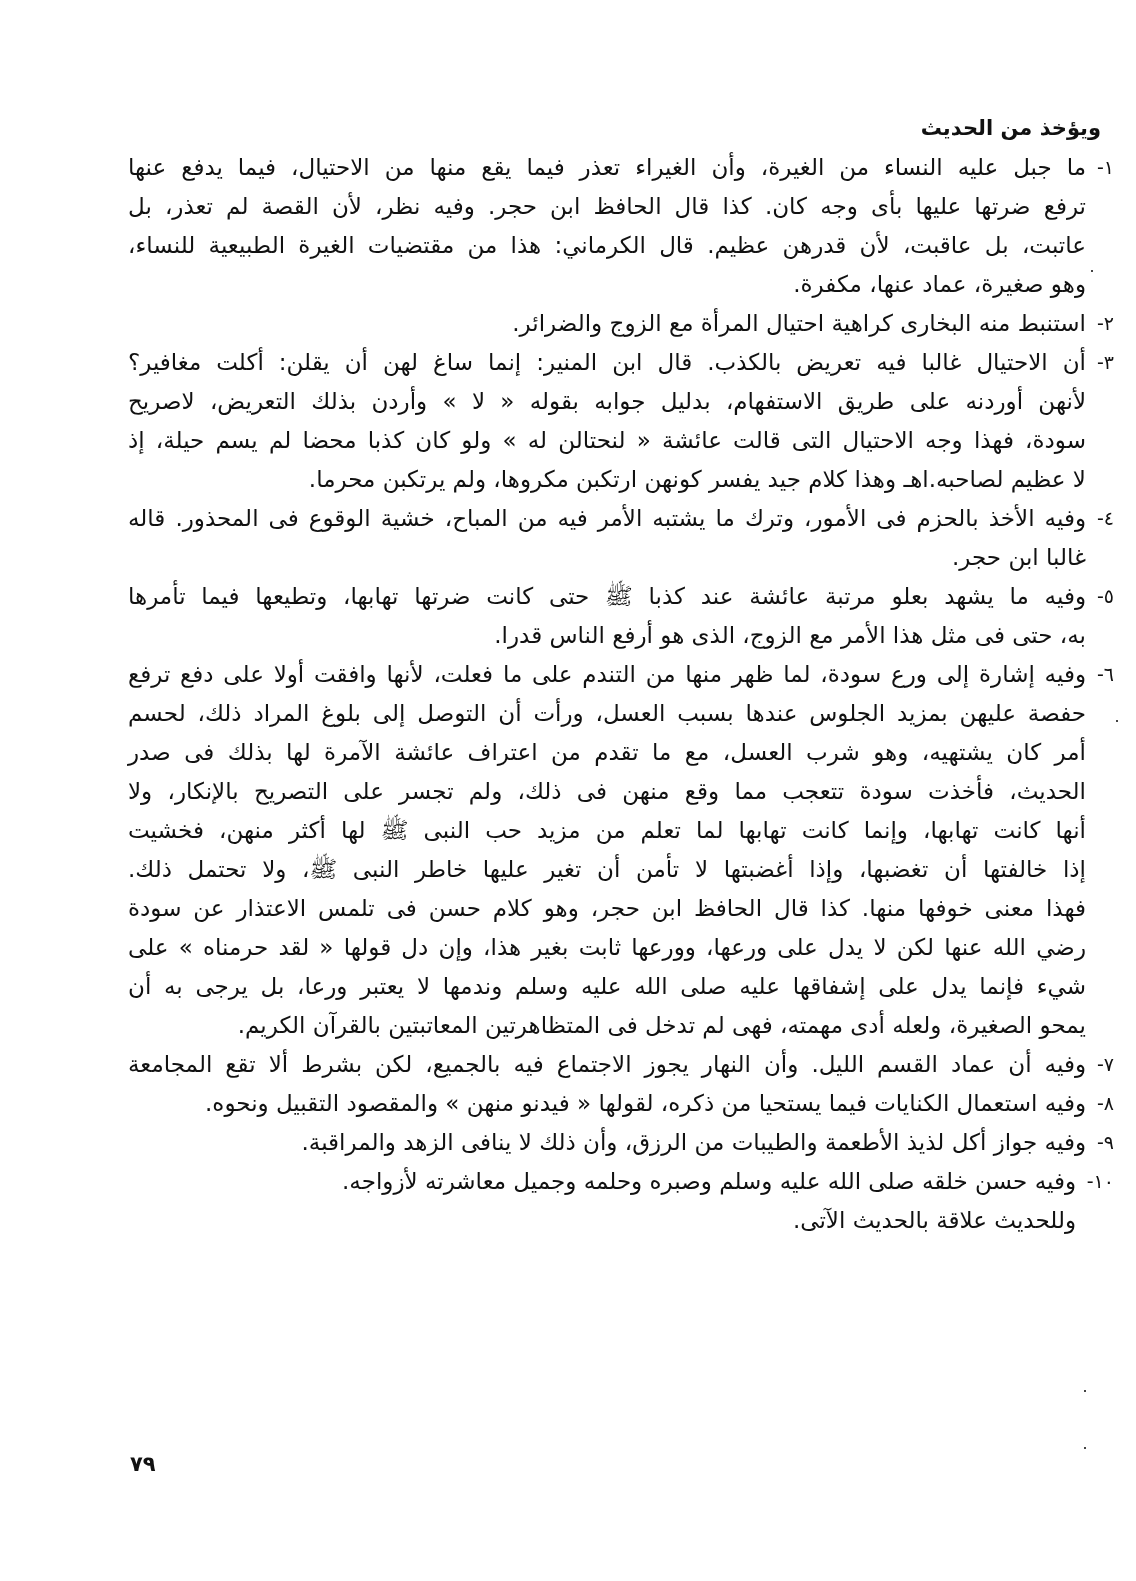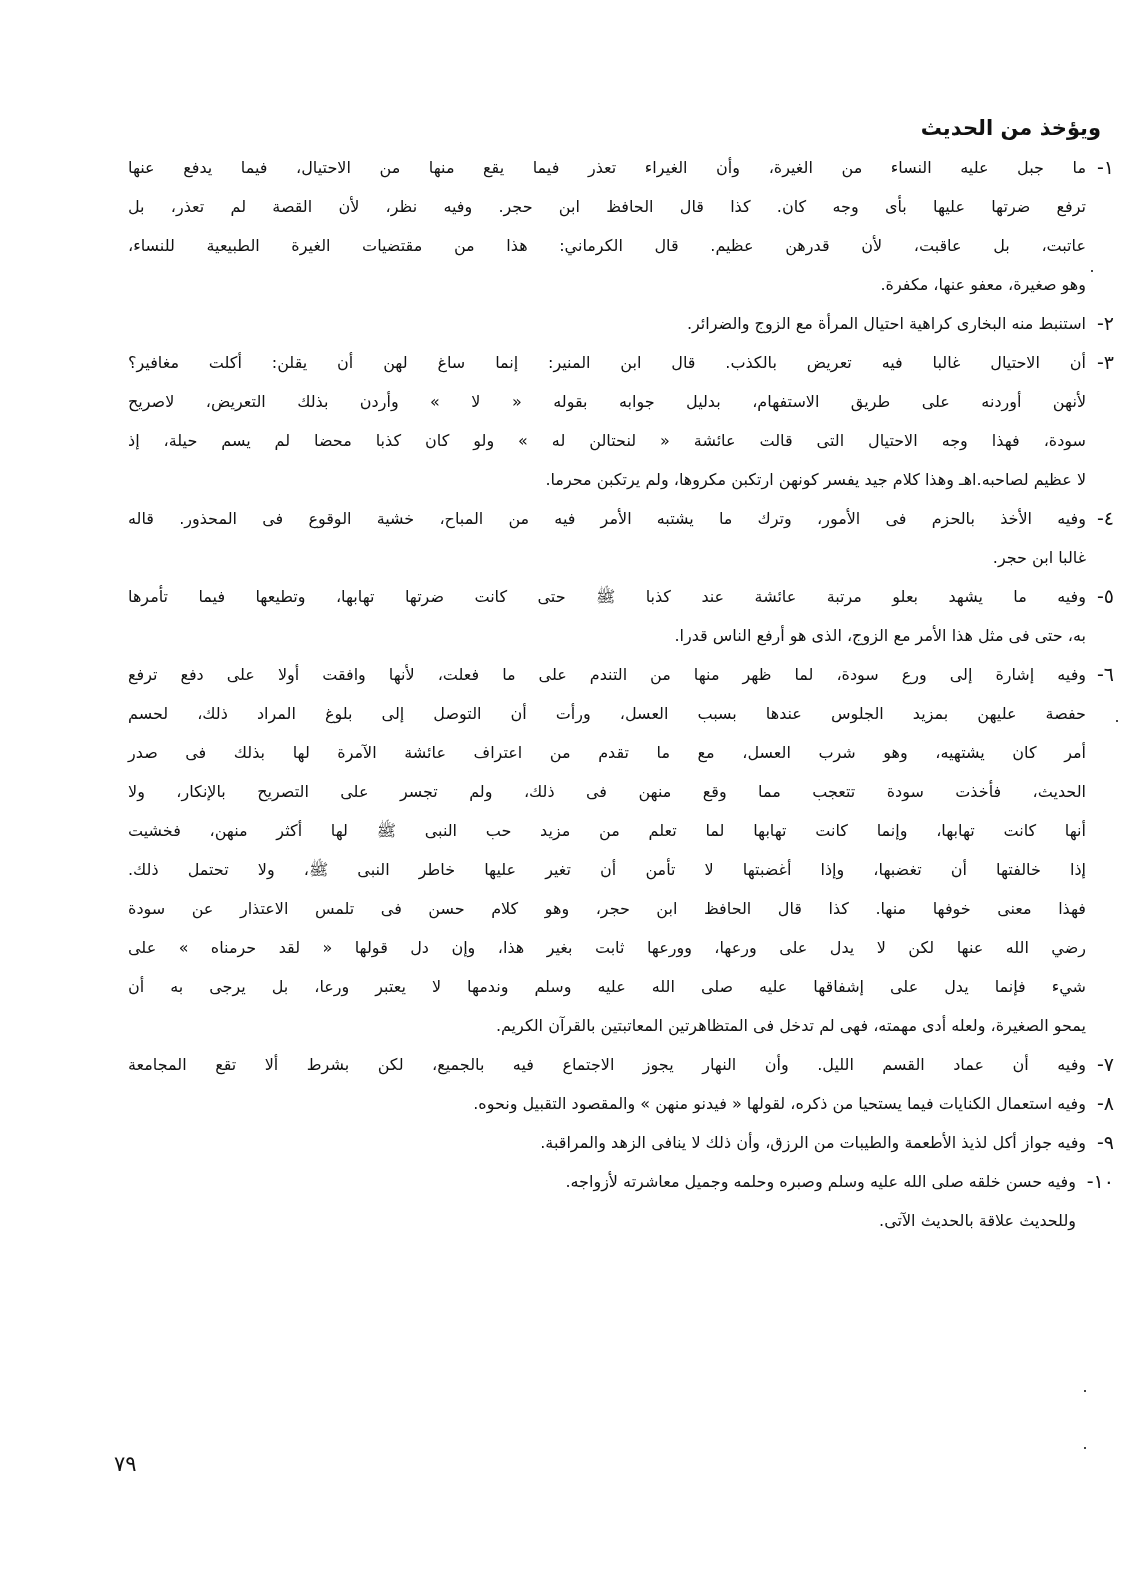--- a/index.html
+++ b/index.html
@@ -38,40 +38,40 @@
     .item.wide-num { padding-right: 38px; }
     .item-num {
       position: absolute;
       right: 0;
       top: 0;
       font-size: 19px;
       line-height: 39px;
       white-space: nowrap;
     }
     .line {
-      font-size: 16px;
+      font-size: 23px;
       line-height: 39px;
       height: 39px;
       white-space: nowrap;
       text-align: justify;
       text-align-last: justify;
       overflow: visible;
     }
     .line.last {
       text-align-last: right;
     }
     .closing {
       padding-right: 38px;
     }
     .page-number {
       position: absolute;
-      left: 114px;
+      left: 130px;
       top: 1452px;
       font-size: 21px;
-      font-weight: normal;
+      font-weight: bold;
       direction: rtl;
       letter-spacing: 3px;
       text-align: center;
     }
     .speck {
       position: absolute;
       width: 2px;
       height: 2px;
       background: #444;
     }
@@ -80,21 +80,21 @@
 <body>
 
 <div class="page">
   <div class="heading">ويؤخذ من الحديث</div>
 
   <div class="item">
     <span class="item-num">١-</span>
     <div class="line">ما جبل عليه النساء من الغيرة، وأن الغيراء تعذر فيما يقع منها من الاحتيال، فيما يدفع عنها</div>
     <div class="line">ترفع ضرتها عليها بأى وجه كان. كذا قال الحافظ ابن حجر. وفيه نظر، لأن القصة لم تعذر، بل</div>
     <div class="line">عاتبت، بل عاقبت، لأن قدرهن عظيم. قال الكرماني: هذا من مقتضيات الغيرة الطبيعية للنساء،</div>
-    <div class="line last">وهو صغيرة، معفو عنها، مكفرة.</div>
+    <div class="line last">وهو صغيرة، عماد عنها، مكفرة.</div>
   </div>
 
   <div class="item">
     <span class="item-num">٢-</span>
     <div class="line last">استنبط منه البخارى كراهية احتيال المرأة مع الزوج والضرائر.</div>
   </div>
 
   <div class="item">
     <span class="item-num">٣-</span>
     <div class="line">أن الاحتيال غالبا فيه تعريض بالكذب. قال ابن المنير: إنما ساغ لهن أن يقلن: أكلت مغافير؟</div>

